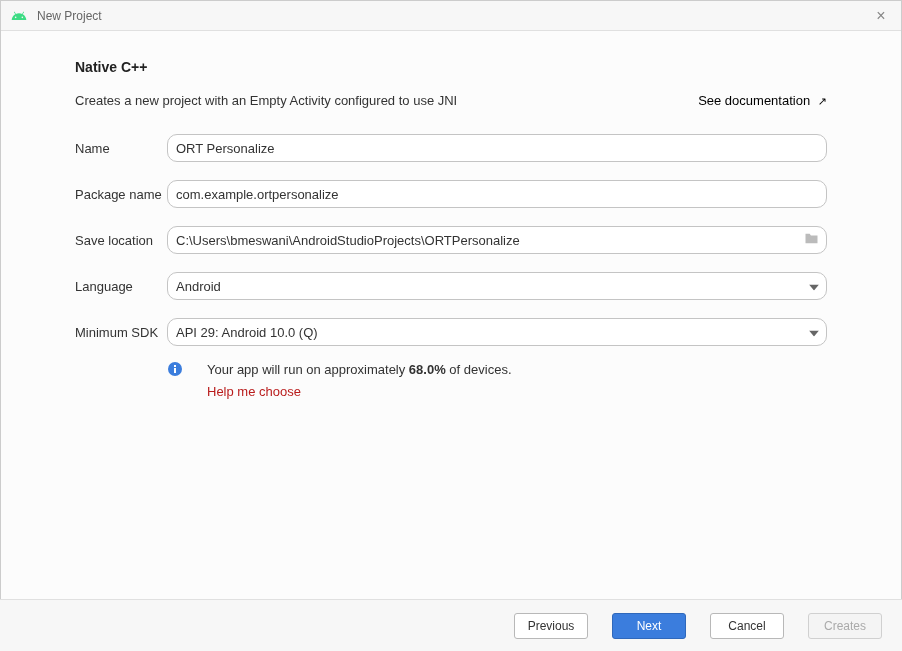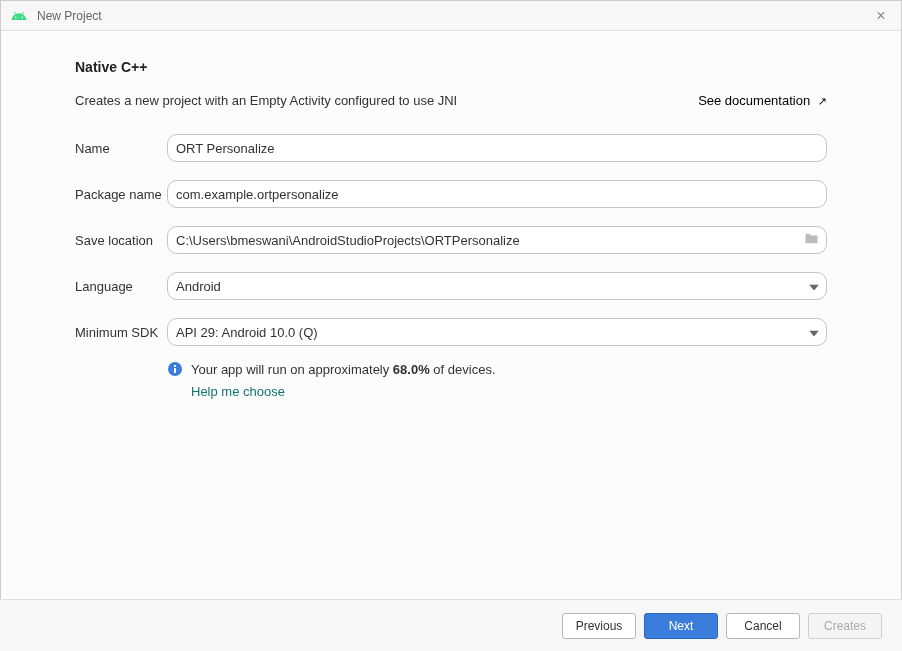--- a/index.html
+++ b/index.html
@@ -112,42 +112,42 @@
     right: 8px;
     top: 50%;
     transform: translateY(-50%);
     color: #999;
     cursor: pointer;
   }
   .info-block {
     margin-left: 92px;
     display: flex;
     align-items: flex-start;
-    gap: 8px;
+    gap: 24px;
     margin-top: -4px;
   }
   .info-icon {
     width: 16px; height: 16px;
     flex-shrink: 0;
     margin-top: 1px;
   }
   .info-text { font-size: 13px; color: #333; line-height: 1.5; }
   .info-text .bold { font-weight: bold; }
-  .info-text .help-link { color: #0f766e; cursor: pointer; display: block; margin-top: 2px; }
+  .info-text .help-link { color: #b91c1c; cursor: pointer; display: block; margin-top: 2px; }
   .footer {
     position: absolute;
     bottom: 0; left: 0; right: 0;
     height: 52px;
     border-top: 1px solid #e0e0e0;
     background: #f7f7f7;
     display: flex;
     justify-content: flex-end;
     align-items: center;
     padding: 0 20px;
-    gap: 8px;
+    gap: 24px;
   }
   .btn {
     min-width: 74px;
     height: 26px;
     border: 1px solid #b8b8b8;
     border-radius: 3px;
     background: #fff;
     font-size: 12px;
     cursor: pointer;
     font-family: inherit;

